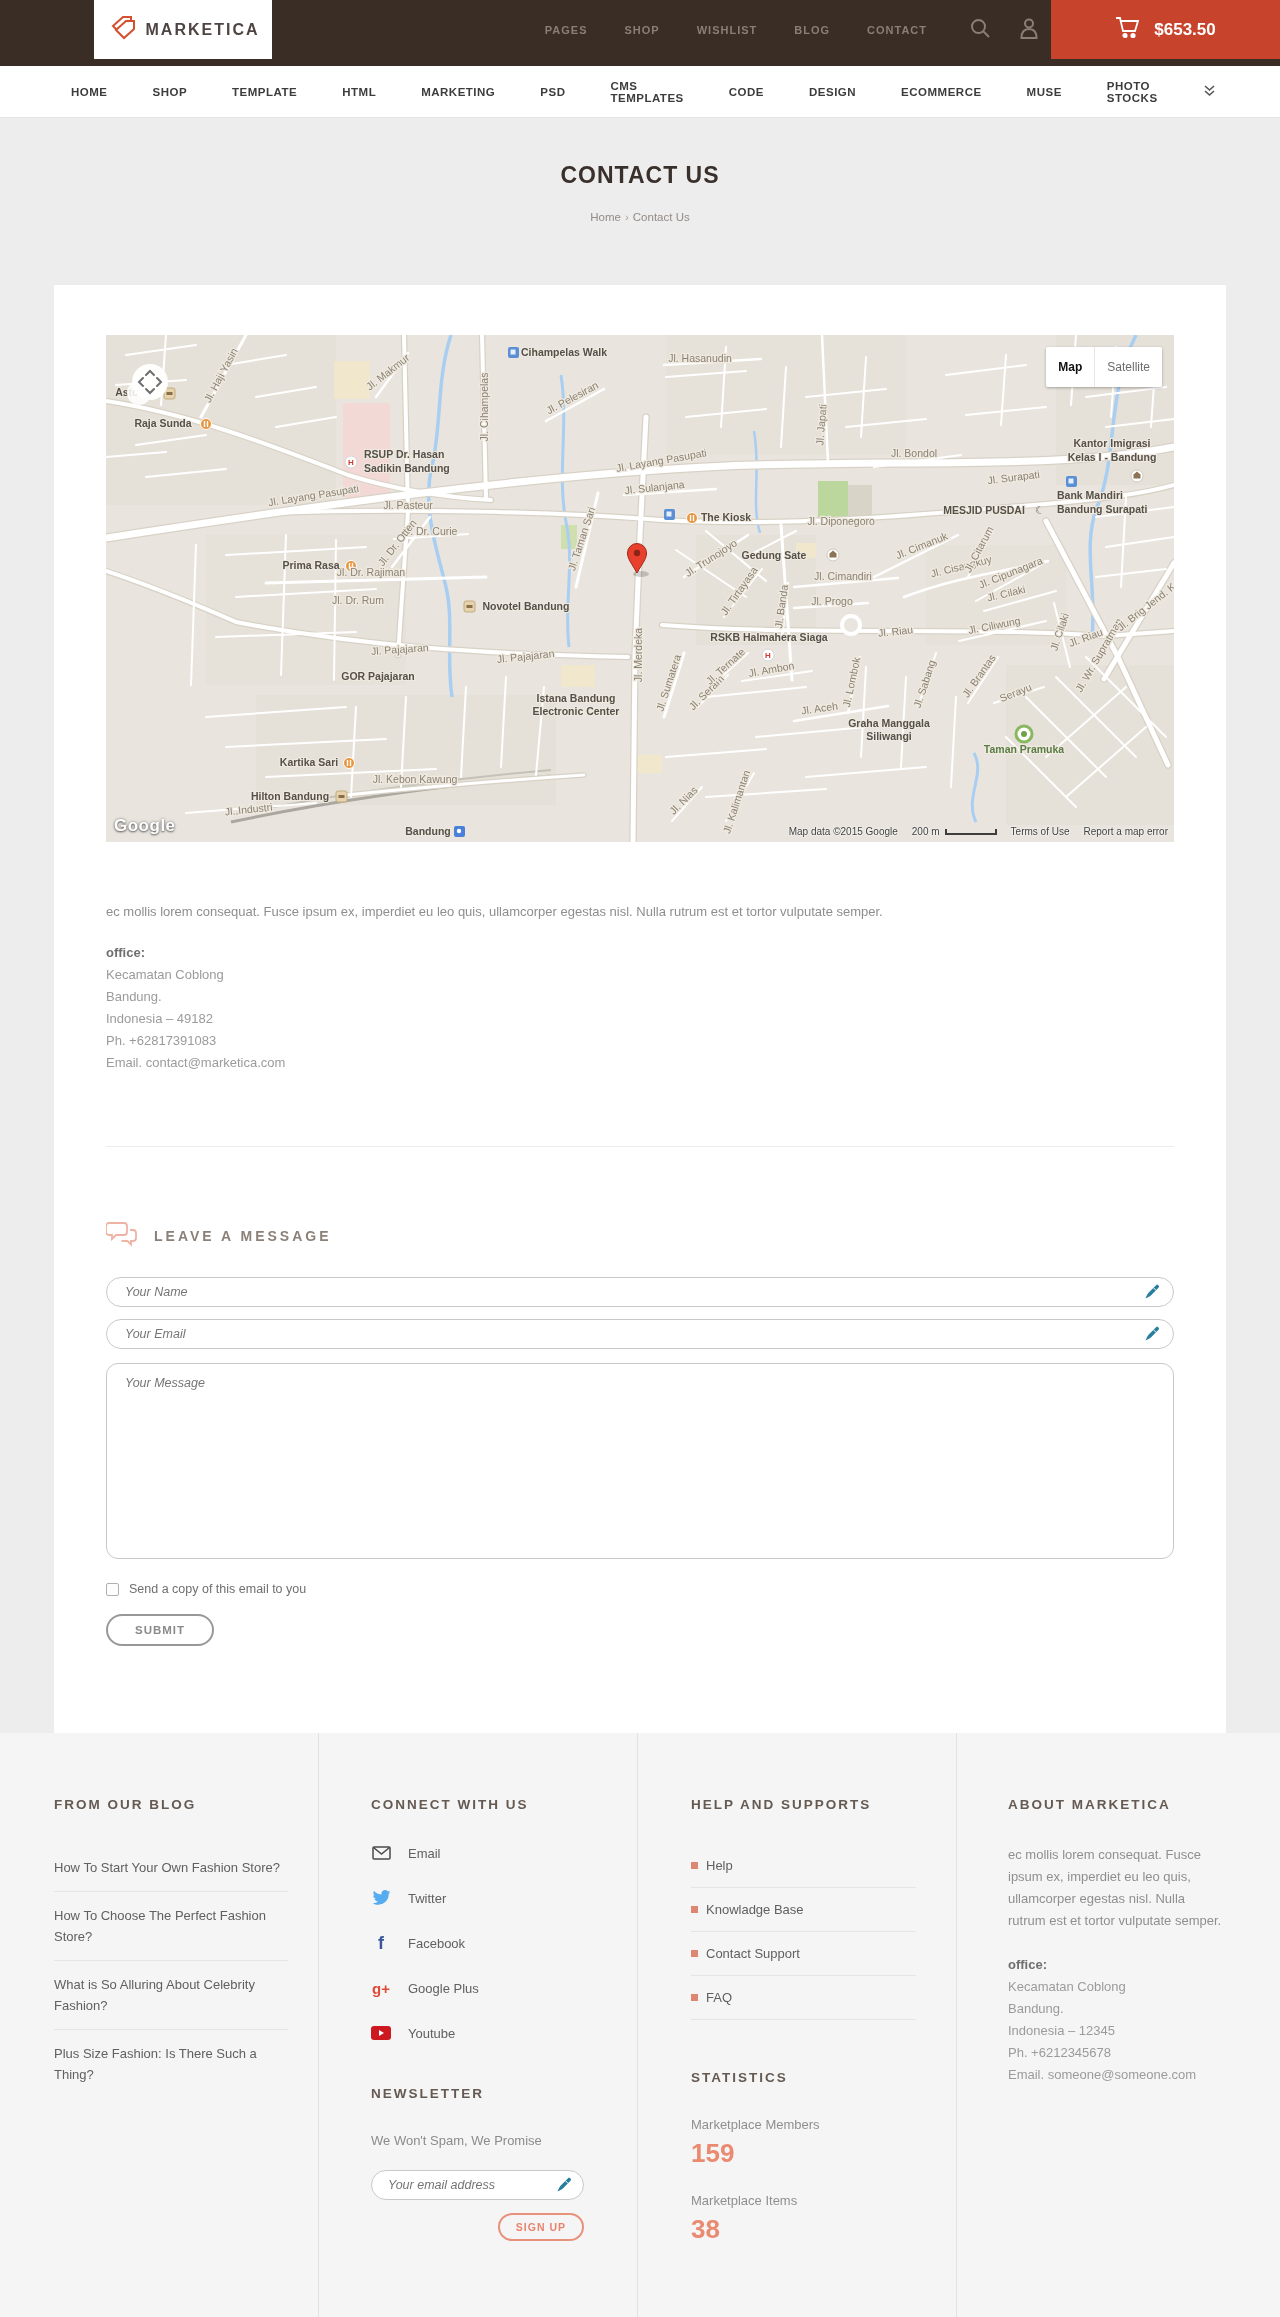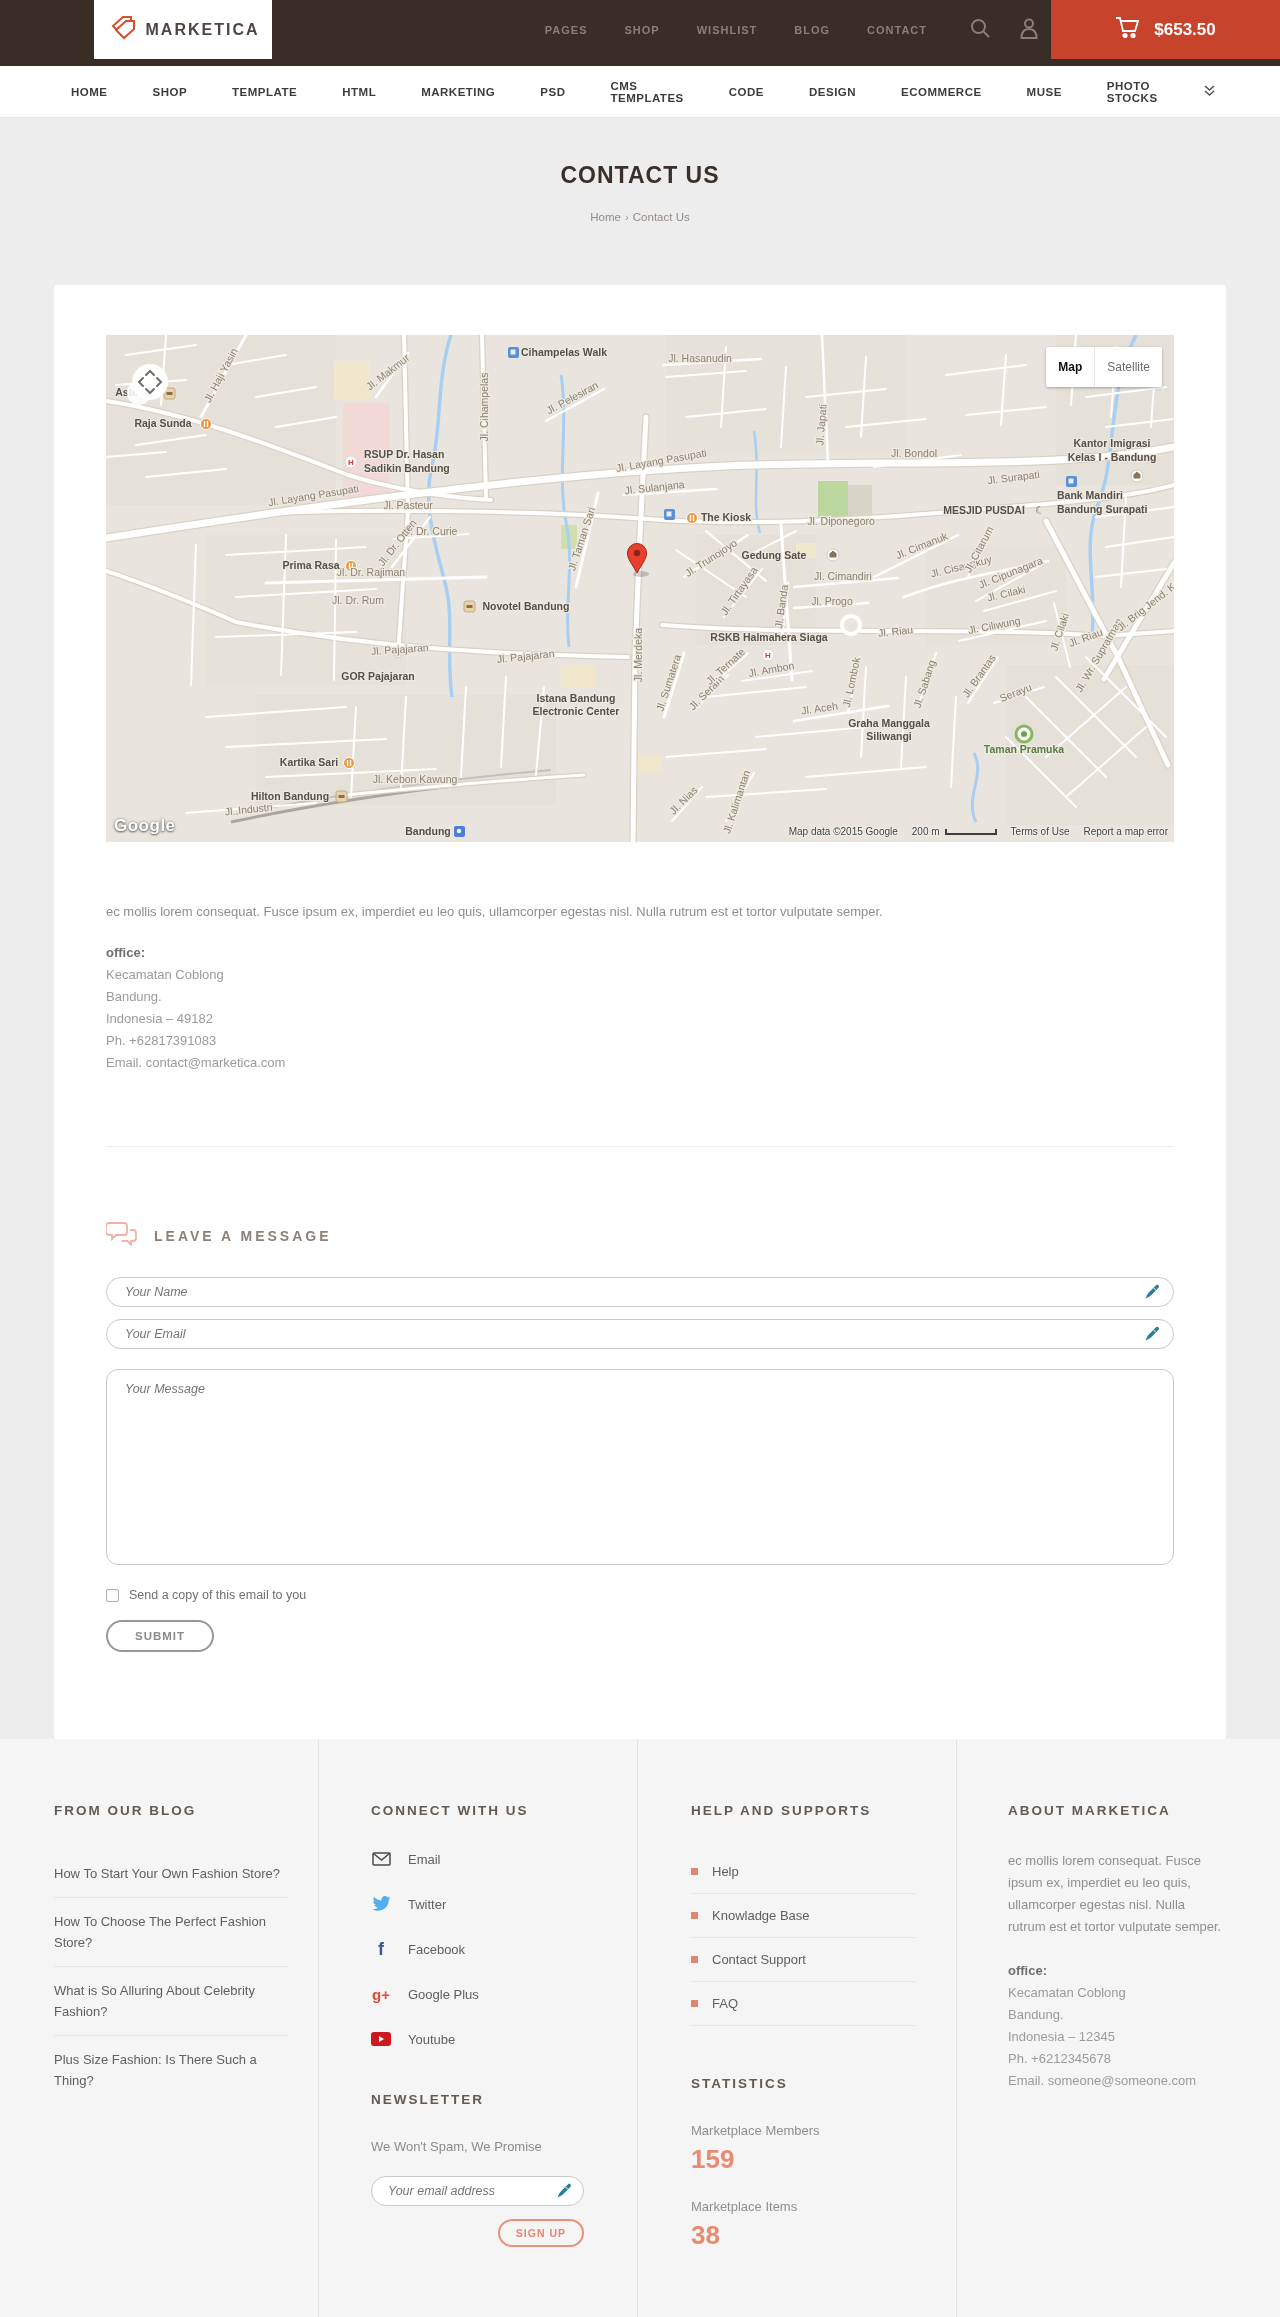--- a/index.html
+++ b/index.html
@@ -56,21 +56,21 @@
   .section-divider { border:none; border-top:1px solid #ececec; margin-top:72px; }
 
   
   .form-section { padding-top:74px; }
   .form-heading { display:flex; align-items:center; gap:16px; }
   .form-heading span.txt { font-size:14px; font-weight:bold; letter-spacing:3px; color:#8b8178; }
   .field { position:relative; margin-top:12px; }
   .field.first { margin-top:26px; }
   .field input { width:100%; height:30px; border:1px solid #c9c9c9; border-radius:15px; padding:0 42px 0 18px; font-family:"Liberation Sans",sans-serif; font-style:italic; font-size:12.5px; color:#666; outline:none; background:#fff; }
   .field .pen { position:absolute; right:14px; top:7px; }
-  .msg-wrap { margin-top:20px; }
+  .msg-wrap { margin-top:14px; }
   .msg-wrap textarea { width:100%; height:196px; border:1px solid #c9c9c9; border-radius:12px; padding:12px 18px; font-family:"Liberation Sans",sans-serif; font-style:italic; font-size:12.5px; color:#666; resize:none; outline:none; }
   .check-row { margin-top:19px; display:flex; align-items:center; gap:10px; font-size:12.5px; color:#6f6f6f; }
   .check-row .cb { width:13px; height:13px; border:1px solid #b0b0b0; border-radius:2px; background:#fdfdfd; cursor:pointer; }
   .submit-btn { margin-top:18px; display:inline-block; padding:8px 27px; border:2px solid #989898; border-radius:17px; background:#fff; font-size:11.5px; font-weight:bold; letter-spacing:1px; color:#8a8a8a; cursor:pointer; }
 
   
   .footer { background:#f5f5f5; }
   .footer .container { display:flex; min-height:598px; }
   .fcol { padding-top:64px; padding-bottom:50px; }
   .fcol1 { width:265px; border-right:1px solid #e2e2e2; padding-right:30px; }
@@ -86,21 +86,21 @@
   .gp { font-size:15px; font-weight:bold; color:#dd4b39; }
   .yt { width:20px; height:14px; background:#cc181e; border-radius:3px; display:flex; align-items:center; justify-content:center; }
   .yt i { display:block; width:0; height:0; border-left:5px solid #fff; border-top:3px solid transparent; border-bottom:3px solid transparent; }
   .newsletter-h { margin-top:44px; }
   .nl-tagline { font-size:13px; color:#8b8b8b; margin-bottom:22px; }
   .nl-form { width:213px; }
   .nl-field { position:relative; }
   .nl-field input { width:100%; height:30px; border:1px solid #c9c9c9; border-radius:15px; padding:0 34px 0 16px; font-family:"Liberation Sans",sans-serif; font-style:italic; font-size:12.5px; color:#666; outline:none; background:#fff; }
   .nl-field .pen { position:absolute; right:12px; top:7px; }
   .signup-btn { display:block; margin-left:auto; margin-top:13px; padding:6px 16px; border:2px solid #e8927c; border-radius:14px; background:transparent; font-family:"Liberation Sans",sans-serif; font-size:10.5px; font-weight:bold; letter-spacing:1px; color:#e8836f; cursor:pointer; }
-  .help-item { display:flex; align-items:center; gap:14px; padding:14px 0; border-bottom:1px solid #e5e5e5; font-size:13px; color:#606060; }
+  .help-item { display:flex; align-items:center; gap:8px; padding:14px 0; border-bottom:1px solid #e5e5e5; font-size:13px; color:#606060; }
   .help-item .bullet { width:7px; height:7px; background:#dd8672; }
   .stats-h { margin-top:50px; }
   .stat-label { font-size:13px; color:#8f8f8f; margin-top:24px; }
   .stat-value { font-size:26px; font-weight:bold; color:#ea8a70; margin-top:6px; }
   .about-text { font-size:13px; color:#8f8f8f; line-height:22px; }
   .about-office { margin-top:22px; font-size:13px; line-height:22px; color:#9b9b9b; }
   .about-office .office-h { font-weight:bold; color:#6f6f6f; }
 </style>
 </head>
 <body>

